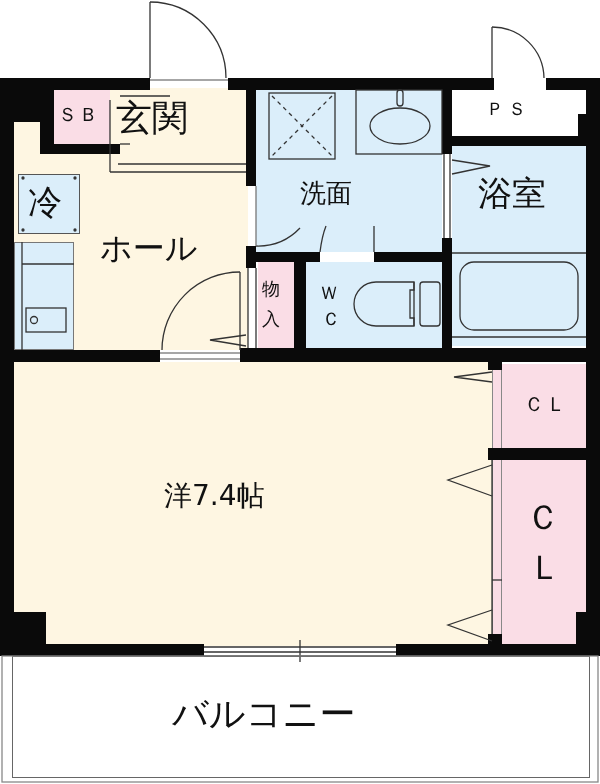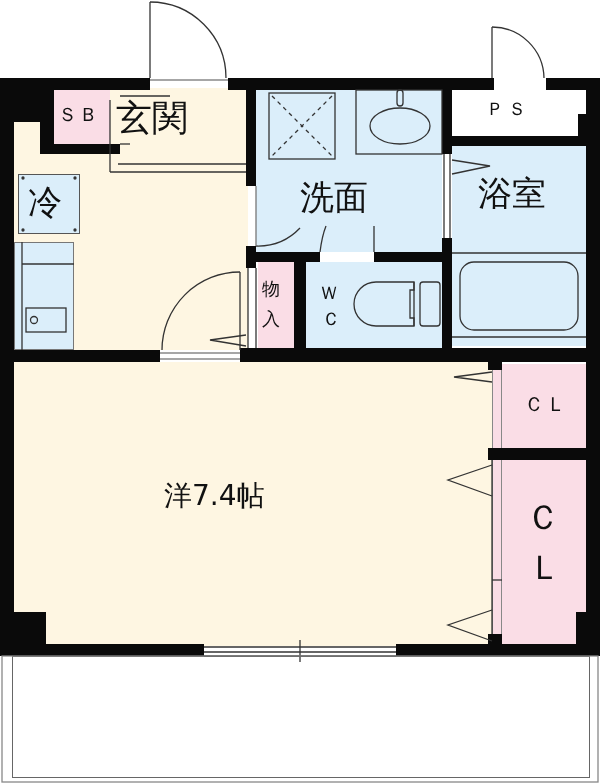--- a/index.html
+++ b/index.html
@@ -131,24 +131,26 @@
       <line x1="204" y1="656" x2="396" y2="656"></line>
       <line x1="300" y1="640" x2="300" y2="662"></line>
 
       <rect x="2" y="656" width="596" height="126" stroke="#888"></rect>
     </g>
   </svg>
 
   <div class="lbl" style="left:58px;top:105px;font-size:19px;letter-spacing:2px;">ＳＢ</div>
   <div class="lbl" style="left:116px;top:100px;font-size:36px;">玄関</div>
   <div class="lbl" style="left:28px;top:185px;font-size:34px;">冷</div>
-  <div class="lbl" style="left:300px;top:180px;font-size:34px;">洗面</div>
+  <div class="lbl" style="left:100px;top:232px;font-size:32px;">ホール</div>
+  <div class="lbl" style="left:300px;top:180px;font-size:26px;">洗面</div>
   <div class="lbl" style="left:478px;top:176px;font-size:34px;">浴室</div>
   <div class="lbl" style="left:486px;top:100px;font-size:18px;letter-spacing:4px;">ＰＳ</div>
   <div class="lbl" style="left:320px;top:284px;font-size:18px;">Ｗ</div>
   <div class="lbl" style="left:322px;top:310px;font-size:18px;">Ｃ</div>
   <div class="lbl" style="left:262px;top:280px;font-size:18px;">物</div>
   <div class="lbl" style="left:262px;top:310px;font-size:18px;">入</div>
   <div class="lbl" style="left:164px;top:482px;font-size:28px;">洋7.4帖</div>
   <div class="lbl" style="left:524px;top:394px;font-size:20px;letter-spacing:2px;">ＣＬ</div>
   <div class="lbl" style="left:526px;top:500px;font-size:34px;">Ｃ</div>
   <div class="lbl" style="left:528px;top:550px;font-size:34px;">Ｌ</div>
+  <div class="lbl" style="left:172px;top:696px;font-size:36px;">バルコニー</div>
 </div>
 
 </body></html>

